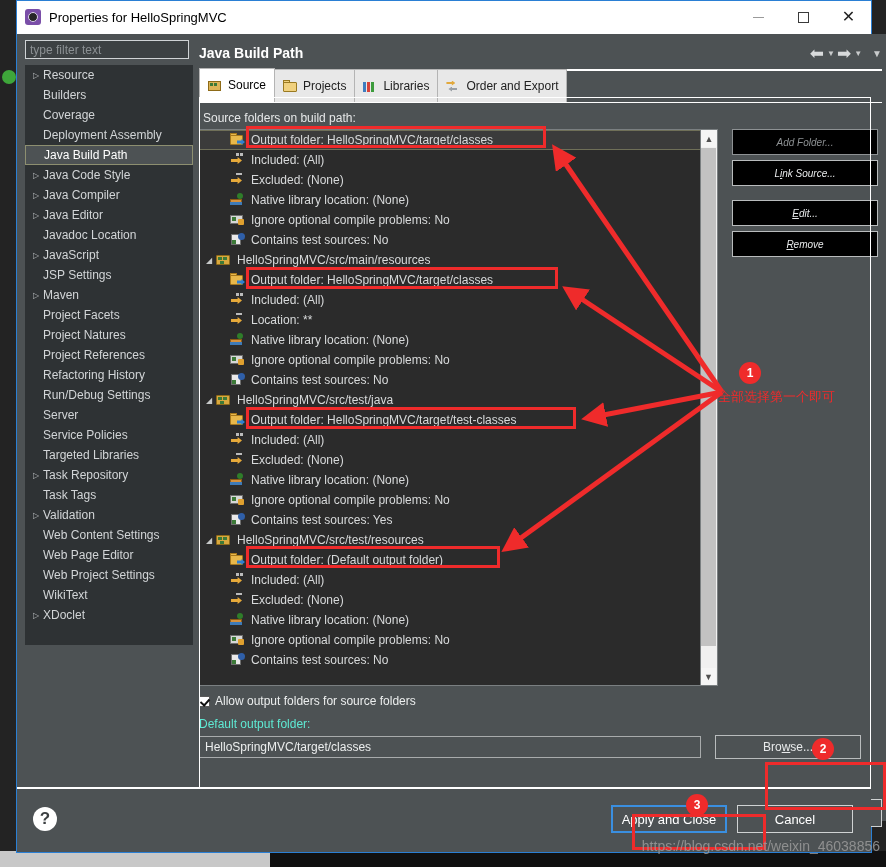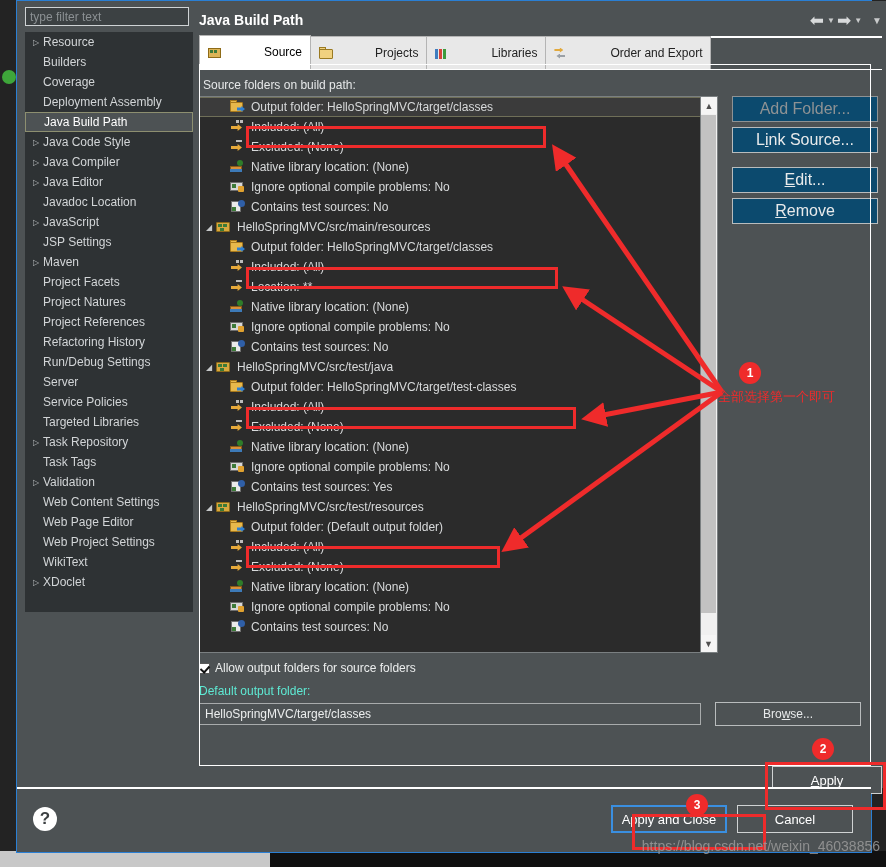--- a/index.html
+++ b/index.html
@@ -65,21 +65,21 @@
   .navbtn{margin-left:2px;display:flex;align-items:center;}
   .navbtn .arrowico{font-size:17px;color:#d8dadb;line-height:1;}
   .navbtn .caret{font-size:8px;color:#c9cbcc;margin-left:3px;}
   #menu-caret{font-size:10px;color:#c9cbcc;margin-left:10px;}
 
   #pane-sep{height:2px;background:#ffffff;margin:3px 0 0 0;}
 
   
   #tabs{display:flex;height:25px;margin-top:6px;align-items:flex-end;}
   .tab{height:24px;display:flex;align-items:center;padding:16px 8px;font-size:12px;color:#222;
-    background:#e8e8e8;border:1px solid #b4b4b4;border-bottom:none;box-sizing:border-box;margin-right:-1px;gap:36px;}
+    background:#e8e8e8;border:1px solid #b4b4b4;border-bottom:none;box-sizing:border-box;margin-right:-1px;}
   .tab.active{background:#ffffff;color:#000;height:25px;font-weight:normal;border-bottom:1px solid #fff;}
   .tab .tico{margin-right:5px;display:inline-block;width:15px;height:13px;position:relative;}
 
   #tabpanel{background:#4d5254;border-top:1px solid #ffffff;padding:6px 0 0 0;}
   #panel-label{font-size:12px;color:#e6e8e9;margin:2px 0 4px 4px;}
 
   
   #tree-row{display:flex;}
   #treebox{width:502px;height:557px;background:#2b2b2b;border:1px solid #7a7f81;box-sizing:border-box;
     position:relative;overflow:hidden;}
@@ -89,23 +89,23 @@
   .trow .exp{width:14px;flex:0 0 auto;font-size:8px;color:#c6c8c9;text-align:center;}
   .trow .ico{width:17px;height:14px;flex:0 0 auto;margin-right:4px;position:relative;}
 
   
   #vscroll{width:17px;height:557px;background:#f0f0f0;border:1px solid #7a7f81;border-left:none;
     box-sizing:border-box;position:relative;flex:0 0 auto;}
   #vscroll .sarrow{height:17px;display:flex;align-items:center;justify-content:center;font-size:9px;color:#505050;background:#f5f5f5;}
   #vscroll .thumb{position:absolute;left:0;top:18px;width:15px;height:498px;background:#c2c2c2;}
 
   #btncol{width:150px;margin-left:14px;flex:0 0 auto;}
-  .dbtn{width:146px;height:26px;background:#0c4a6e;border:1px solid #b9bcbd;color:#e8eaeb;
-    font-size:16px;display:flex;align-items:center;justify-content:center;box-sizing:border-box;
-    margin-bottom:5px;}
+  .dbtn{width:146px;height:26px;background:#000000;border:1px solid #b9bcbd;color:#e8eaeb;
+    font-size:10px;display:flex;align-items:center;justify-content:center;box-sizing:border-box;
+    margin-bottom:5px;font-style:italic;}
   .dbtn.disabled{color:#8e9294;border-color:#8e9294;}
   .dbtn.gap{margin-top:14px;}
   .dbtn u{text-decoration:underline;}
 
   
   #allow-row{display:flex;align-items:center;margin-top:8px;font-size:12px;color:#eceeee;}
   #allow-check{width:11px;height:11px;background:#ffffff;border:1px solid #5a5a5a;box-sizing:border-box;
     margin-right:5px;position:relative;}
   #allow-check::after{content:"";position:absolute;left:2px;top:0px;width:4px;height:7px;
     border:solid #111;border-width:0 2px 2px 0;transform:rotate(42deg);}
@@ -204,20 +204,33 @@
 <body>
 
 <div id="ide-bg">
   <div class="greenbtn"></div>
   <div class="taskbar"></div>
   <div class="taskbar2"></div>
 </div>
 
 <div id="dialog">
 
+  <div id="titlebar">
+    <div class="appicon"></div>
+    <div class="title">Properties for HelloSpringMVC</div>
+    <div class="wbtn">
+        <span class="dash"></span>
+      </div>
+    <div class="wbtn">
+        <span class="sq"></span>
+      </div>
+    <div class="wbtn">
+        <span class="x">✕</span>
+      </div>
+  </div>
 
   <div id="body-area">
 
     <div id="leftnav">
       <div id="filterbox">
         <span class="ph">type filter text</span>
       </div>
       <div id="tree-nav">
           <div class="nav-item">
             <span class="arrow">▷</span>

